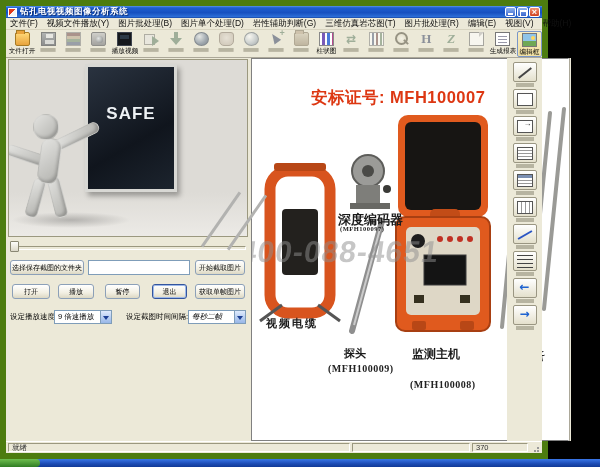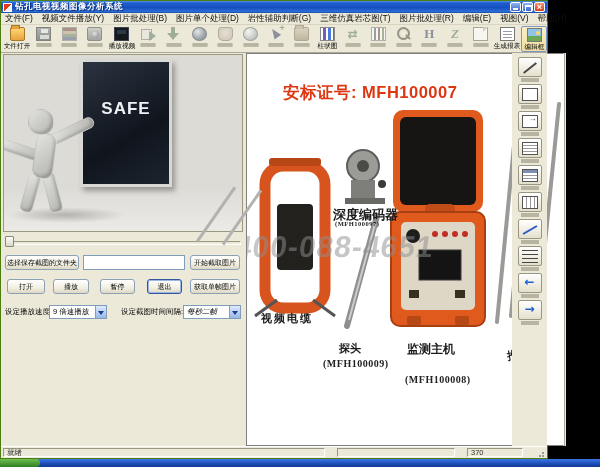--- a/index.html
+++ b/index.html
@@ -1,19 +1,19 @@
 <!DOCTYPE html>
 <html><head>
 <meta charset="utf-8">
 <style>
   * { box-sizing: border-box; margin: 0; padding: 0; }
   html,body { width:600px; height:467px; overflow:hidden; font-family:"Liberation Sans",sans-serif; background:#000; }
 
   
-  .app { position:absolute; left:0; top:0; width:548px; height:459px; background:#5eead4; border:1px solid #4d7c0f; }
+  .app { position:absolute; left:0; top:0; width:548px; height:459px; background:#5eead4; border:6px solid #4d7c0f; }
 
   
   .titlebar { position:absolute; left:0; top:0; right:0; height:12px;
     background:linear-gradient(180deg,#5a96e8 0%,#1e5fd0 15%,#1650c0 55%,#2d6fd8 90%,#12409c 100%);
     display:flex; align-items:center; padding:0 2px; }
   .app-ico { width:9px; height:9px; margin-right:3px; border:1px solid #fff;
     background:linear-gradient(135deg,#e23a1a 0 50%,#f4f4f4 50% 100%); }
   .ttitle { color:#fff; font-size:8.5px; font-weight:bold; letter-spacing:.5px; flex:1;
     text-shadow:1px 1px 1px #0a2a6e; white-space:nowrap; overflow:hidden; }
   .winbtns { display:flex; gap:1px; }
@@ -111,21 +111,21 @@
   .ctl-label { position:absolute; font-size:7.5px; line-height:15px; color:#000; white-space:nowrap; }
   .combo { position:absolute; height:14px; background:#fff; border:1px solid #7f9db9; font-size:7.5px; line-height:12px; padding-left:3px; white-space:nowrap; overflow:hidden; }
   .combo .cb-btn { position:absolute; right:0; top:0; bottom:0; width:11px;
     background:linear-gradient(180deg,#dfeafc,#98b7e8); border-left:1px solid #7f9db9; }
   .combo .cb-btn::after { content:""; position:absolute; left:2px; top:5px;
     border-left:3px solid transparent; border-right:3px solid transparent; border-top:4px solid #1c3f94; }
 
   
   .canvas { position:absolute; left:245px; top:0; width:318px; height:100%;
     background:#fff; border:1px solid #808080; border-right-color:#fff; overflow:hidden; }
-  .cert { position:absolute; left:36px; top:28px; font:bold 16.5px "Liberation Sans",sans-serif;
+  .cert { position:absolute; left:59px; top:28px; font:bold 16.5px "Liberation Sans",sans-serif;
     color:#dd3712; letter-spacing:.5px; white-space:nowrap; }
   .watermark { position:absolute; left:-12px; top:176px; font:bold 30px "Liberation Sans",sans-serif;
     color:#8f8f8f; opacity:.5; transform:skewX(-8deg); letter-spacing:1px; white-space:nowrap; }
   .product-label { position:absolute; font-family:"Liberation Serif",serif; font-weight:bold; color:#1c1c1c; white-space:nowrap; }
   .product-code { position:absolute; font-family:"Liberation Serif",serif; font-weight:bold; font-size:10px; color:#222; letter-spacing:.5px; white-space:nowrap; }
   .wm-slash { position:absolute; height:3px; background:#b2b2b0; transform:rotate(-55deg); z-index:5; }
 
   
   .vdivider { position:absolute; left:563px; top:0; bottom:0; width:2px; background:#ece9d8; border-left:1px solid #aca899; }
   .sidebar { position:absolute; right:0; top:0; bottom:0; width:35px; background:#ece9d8; padding-top:4px; }
@@ -142,21 +142,21 @@
   .si-table3 { border:1px solid #555; background:repeating-linear-gradient(90deg,#fff 0 3px,#999 3px 4px),repeating-linear-gradient(180deg,#fff 0 2px,#999 2px 3px); }
   .si-diag::after { content:""; position:absolute; left:0; top:6px; width:16px; height:2px; background:#2b56c4; transform:rotate(-30deg); }
   .si-list { background:repeating-linear-gradient(180deg,#444 0 1px,transparent 1px 4px); }
   .si-arrowL::after,.si-arrowR::after { position:absolute; left:0; right:0; top:-1px; text-align:center;
     font:bold 12px/13px "DejaVu Sans",sans-serif; color:#1f63d0; }
   .si-arrowL::after { content:"←"; }
   .si-arrowR::after { content:"→"; }
 
   
   .statusbar { position:absolute; left:0; bottom:0; right:0; height:12px; background:#ece9d8;
-    border-top:1px solid #fff; display:flex; gap:12px; padding:1px 2px; font-size:7.5px; color:#333; }
+    border-top:1px solid #fff; display:flex; gap:2px; padding:1px 2px; font-size:7.5px; color:#333; }
   .sb-cell { border:1px solid; border-color:#9b987f #fff #fff #9b987f; padding:0 3px; line-height:8px; }
   .sb-left { flex:1; }
   .sb-mid { width:118px; }
   .sb-right { width:56px; }
   .sb-grip { width:10px; border:none; background:
     radial-gradient(circle at 8px 8px,#999 1px,transparent 1.2px),
     radial-gradient(circle at 5px 8px,#999 1px,transparent 1.2px),
     radial-gradient(circle at 8px 5px,#999 1px,transparent 1.2px); }
 
   

